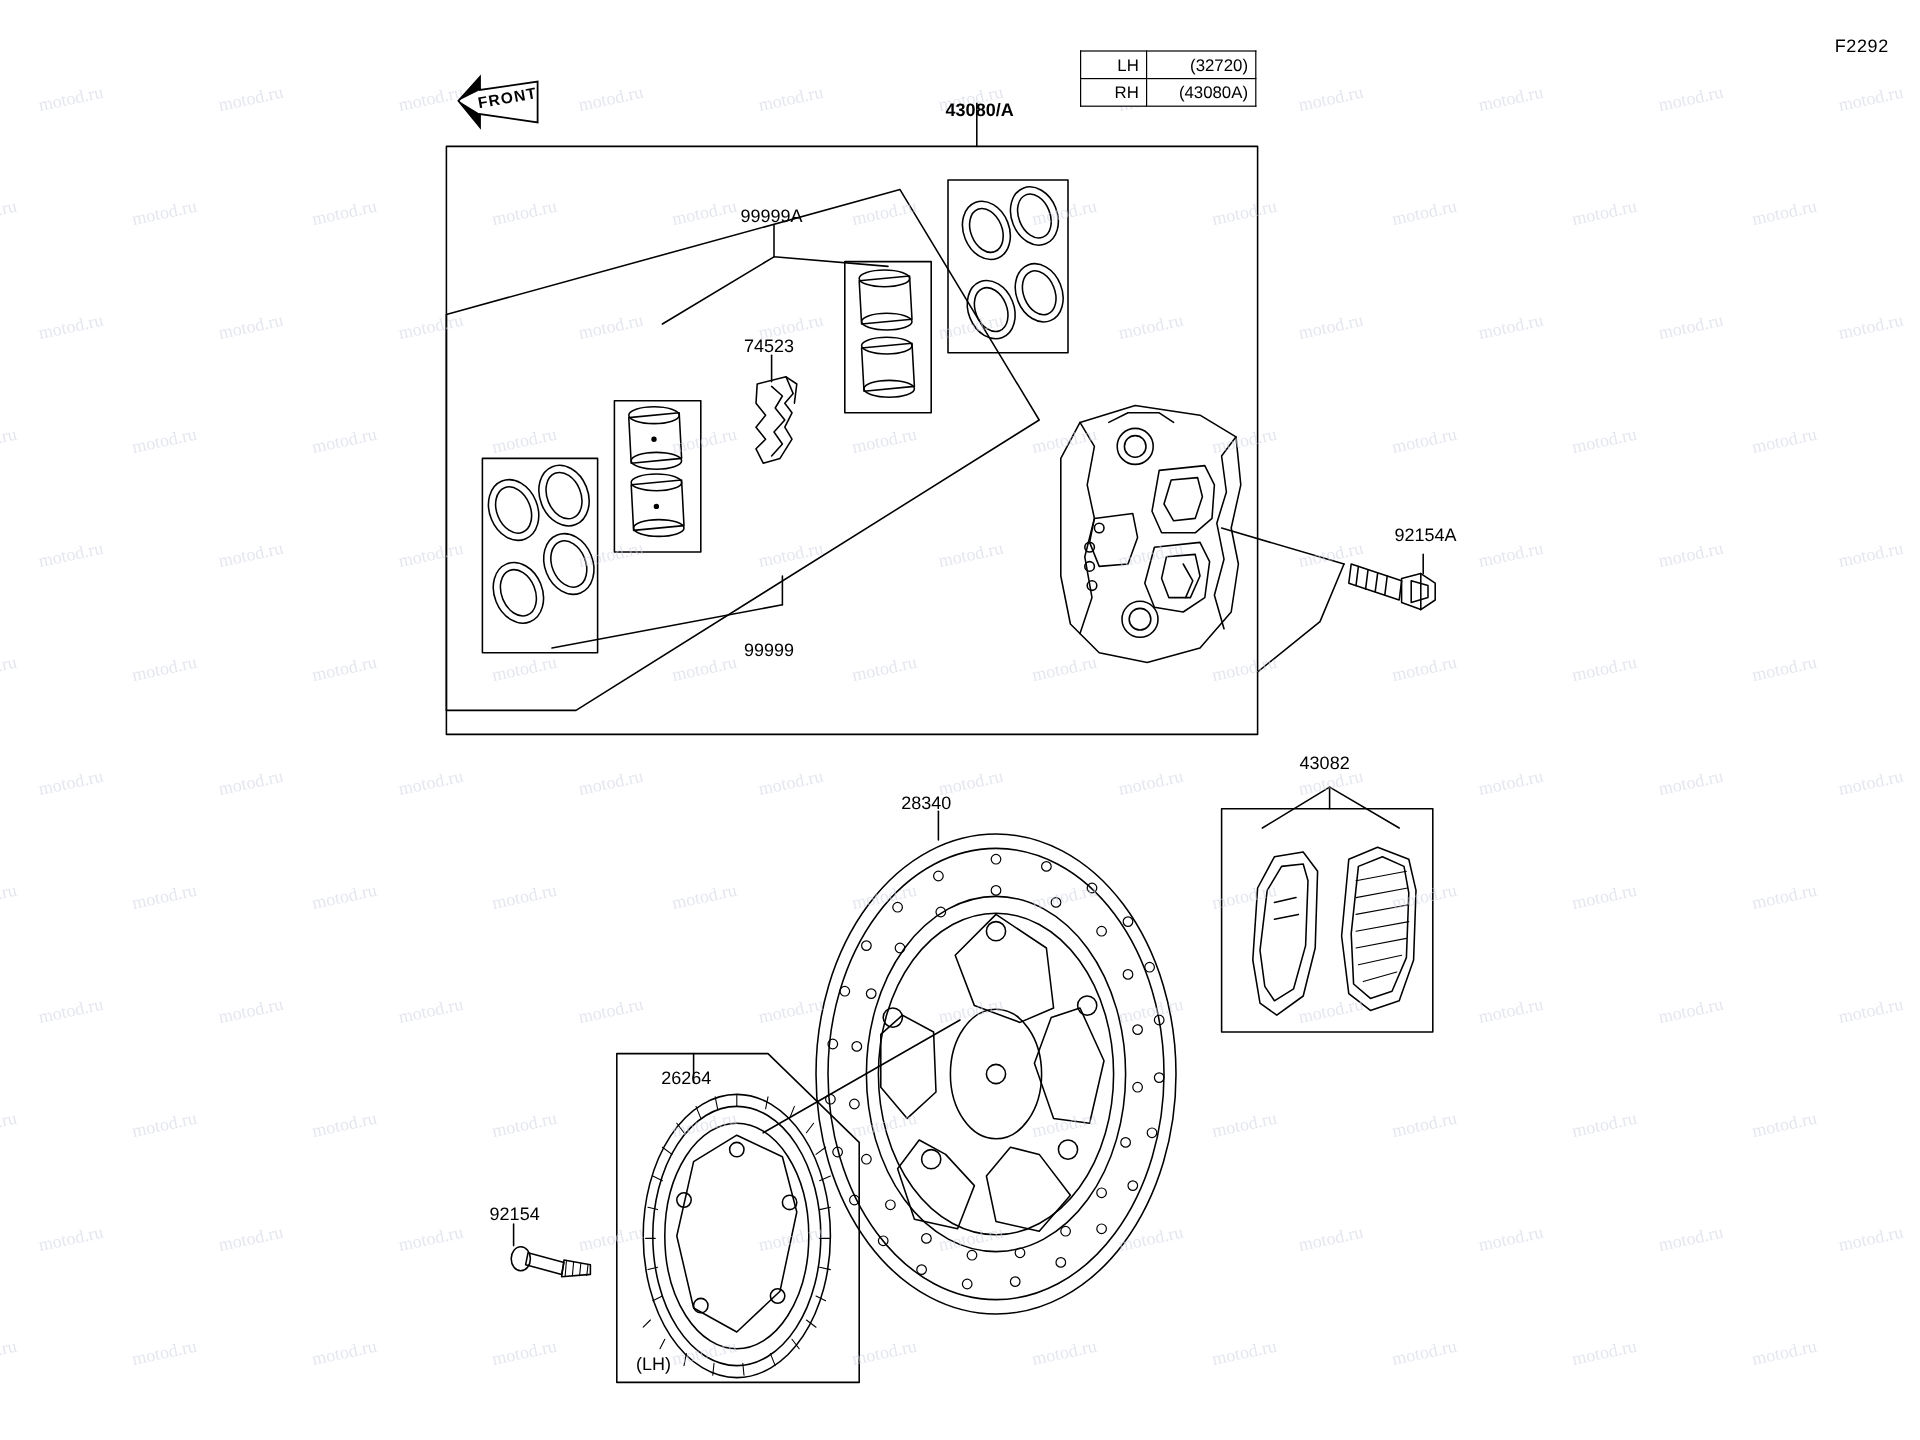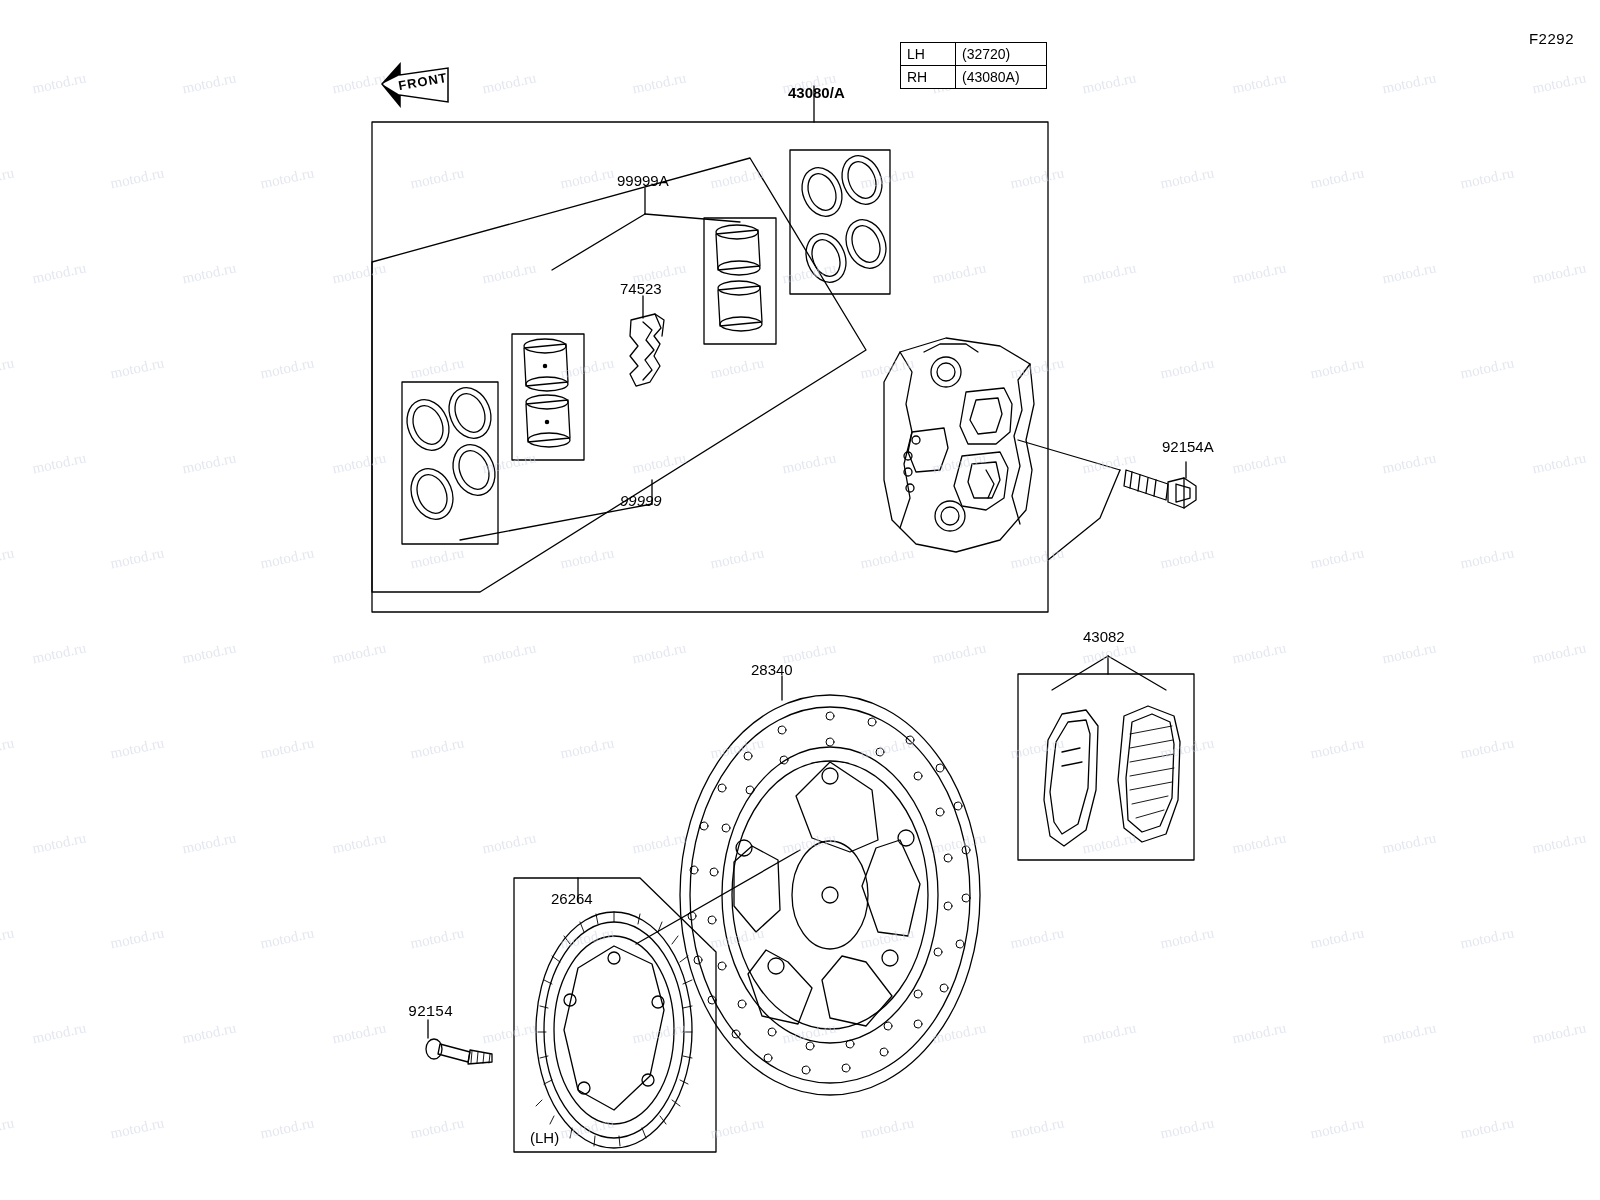--- a/index.html
+++ b/index.html
@@ -60,21 +60,21 @@
     left: 900px;
     top: 42px;
     border-collapse: collapse;
     font-size: 14px;
     background: #fff;
     z-index: 6;
   }
   #legend td {
     border: 1px solid #000;
     padding: 2px 6px;
-    text-align: left;
+    text-align: right;
     height: 18px;
   }
   #legend td.side { width: 42px; }
   #legend td.code { width: 78px; }
   
   #front-arrow {
     position: absolute;
     left: 380px;
     top: 58px;
     width: 72px;
@@ -374,26 +374,26 @@
       <path d="M2 26 L20 6 L20 17 Z" fill="#000"></path>
       <path d="M2 26 L20 48 L20 37 Z" fill="#000"></path>
     </svg>
     <div class="txt">FRONT</div>
   </div>
 
   <div id="callouts">
       <div class="lbl" style="left: 788px; top: 84px; font-weight: bold;">43080/A</div>
       <div class="lbl" style="left: 617px; top: 172px;">99999A</div>
       <div class="lbl" style="left: 620px; top: 280px;">74523</div>
-      <div class="lbl" style="left: 620px; top: 492px; font-style: italic;">99999</div>
+      <div class="lbl" style="left: 620px; top: 534px;">99999</div>
       <div class="lbl" style="left: 1162px; top: 438px;">92154A</div>
       <div class="lbl" style="left: 751px; top: 661px;">28340</div>
       <div class="lbl" style="left: 1083px; top: 628px;">43082</div>
       <div class="lbl" style="left: 551px; top: 890px;">26264</div>
-      <div class="lbl" style="left: 408px; top: 1004px; font-family: Liberation Mono, monospace;">92154</div>
+      <div class="lbl" style="left: 408px; top: 1004px;">92154</div>
       <div class="lbl" style="left: 530px; top: 1129px;">(LH)</div>
     </div>
 
   <div id="watermarks">
       <span class="wm" style="left: -40px; top: -20px; color: rgb(207, 211, 226);">motod.ru</span>
       <span class="wm" style="left: 110px; top: -20px; color: rgb(207, 211, 226);">motod.ru</span>
       <span class="wm" style="left: 260px; top: -20px; color: rgb(207, 211, 226);">motod.ru</span>
       <span class="wm" style="left: 410px; top: -20px; color: rgb(207, 211, 226);">motod.ru</span>
       <span class="wm" style="left: 560px; top: -20px; color: rgb(207, 211, 226);">motod.ru</span>
       <span class="wm" style="left: 710px; top: -20px; color: rgb(207, 211, 226);">motod.ru</span>

